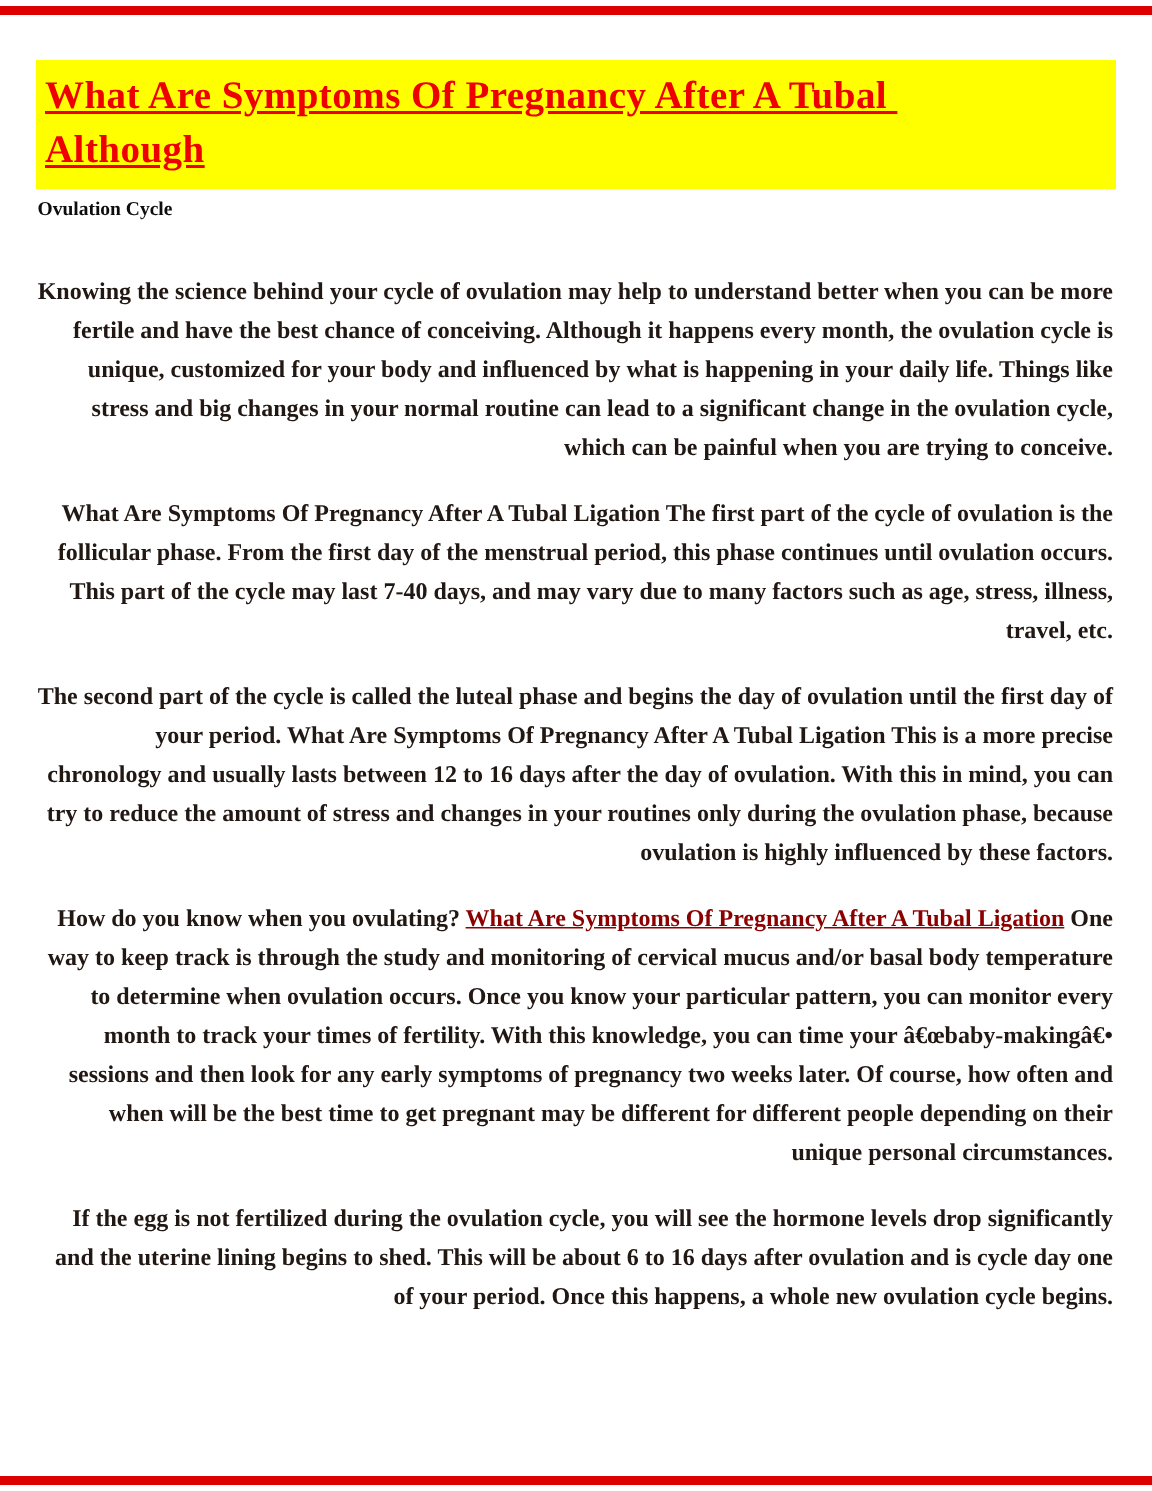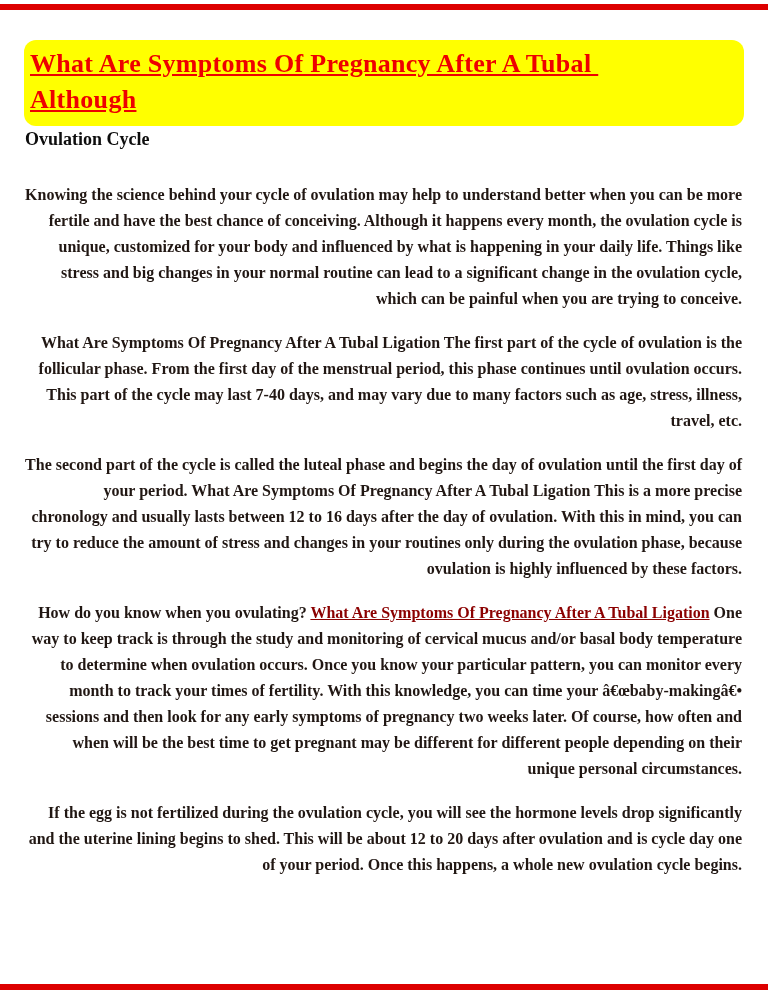--- a/index.html
+++ b/index.html
@@ -34,21 +34,21 @@
   .title-link {
     font-size: 26px;
     line-height: 36px;
     color: #ee0000;
     text-decoration: underline;
     letter-spacing: 0.3px;
     cursor: pointer;
   }
   .subtitle {
     margin: 3px 0 0 25px;
-    font-size: 18px;
+    font-size: 13px;
     line-height: 20px;
     color: #0d0d0d;
   }
   .body-text {
     margin: 0 26px 0 25px;
     padding-top: 33px;
   }
   .body-text p {
     margin: 0 0 18px 0;
     font-size: 16px;
@@ -62,35 +62,35 @@
     cursor: pointer;
   }
 </style>
 </head>
 <body>
 
 <div class="page">
 
   <div class="red-bar top"></div>
 
-  <h1 class="title-box" style="margin-block:40px 0; font-size:26px;border-radius:12px;">
+  <h1 class="title-box" style="margin-block:40px 0; font-size:26px;">
     <a class="title-link"><span>What Are Symptoms Of Pregnancy After A Tubal&nbsp;</span><br><span>Although</span></a>
   </h1>
 
   <div class="subtitle">Ovulation Cycle</div>
 
   <div class="body-text">
 
     <p>Knowing the science behind your cycle of ovulation may help to understand better when you can be more fertile and have the best chance of conceiving. Although it happens every month, the ovulation cycle is unique, customized for your body and influenced by what is happening in your daily life. Things like stress and big changes in your normal routine can lead to a significant change in the ovulation cycle, which can be painful when you are trying to conceive.</p>
 
     <p>What Are Symptoms Of Pregnancy After A Tubal Ligation The first part of the cycle of ovulation is the follicular phase. From the first day of the menstrual period, this phase continues until ovulation occurs. This part of the cycle may last 7-40 days, and may vary due to many factors such as age, stress, illness, travel, etc.</p>
 
     <p>The second part of the cycle is called the luteal phase and begins the day of ovulation until the first day of your period. What Are Symptoms Of Pregnancy After A Tubal Ligation This is a more precise chronology and usually lasts between 12 to 16 days after the day of ovulation. With this in mind, you can try to reduce the amount of stress and changes in your routines only during the ovulation phase, because ovulation is highly influenced by these factors.</p>
 
     <p><span>How do you know when you ovulating? </span><a class="inline-link">What Are Symptoms Of Pregnancy After A Tubal Ligation</a><span> One way to keep track is through the study and monitoring of cervical mucus and/or basal body temperature to determine when ovulation occurs. Once you know your particular pattern, you can monitor every month to track your times of fertility. With this knowledge, you can time your â€œbaby-makingâ€• sessions and then look for any early symptoms of pregnancy two weeks later. Of course, how often and when will be the best time to get pregnant may be different for different people depending on their unique personal circumstances.</span></p>
 
-    <p>If the egg is not fertilized during the ovulation cycle, you will see the hormone levels drop significantly and the uterine lining begins to shed. This will be about 12 to 20 days after ovulation and is cycle day one of your period. Once this happens, a whole new ovulation cycle begins.</p>
+    <p>If the egg is not fertilized during the ovulation cycle, you will see the hormone levels drop significantly and the uterine lining begins to shed. This will be about 6 to 16 days after ovulation and is cycle day one of your period. Once this happens, a whole new ovulation cycle begins.</p>
 
   </div>
 
   <div class="red-bar bottom"></div>
 
 </div>
 
 </body></html>

